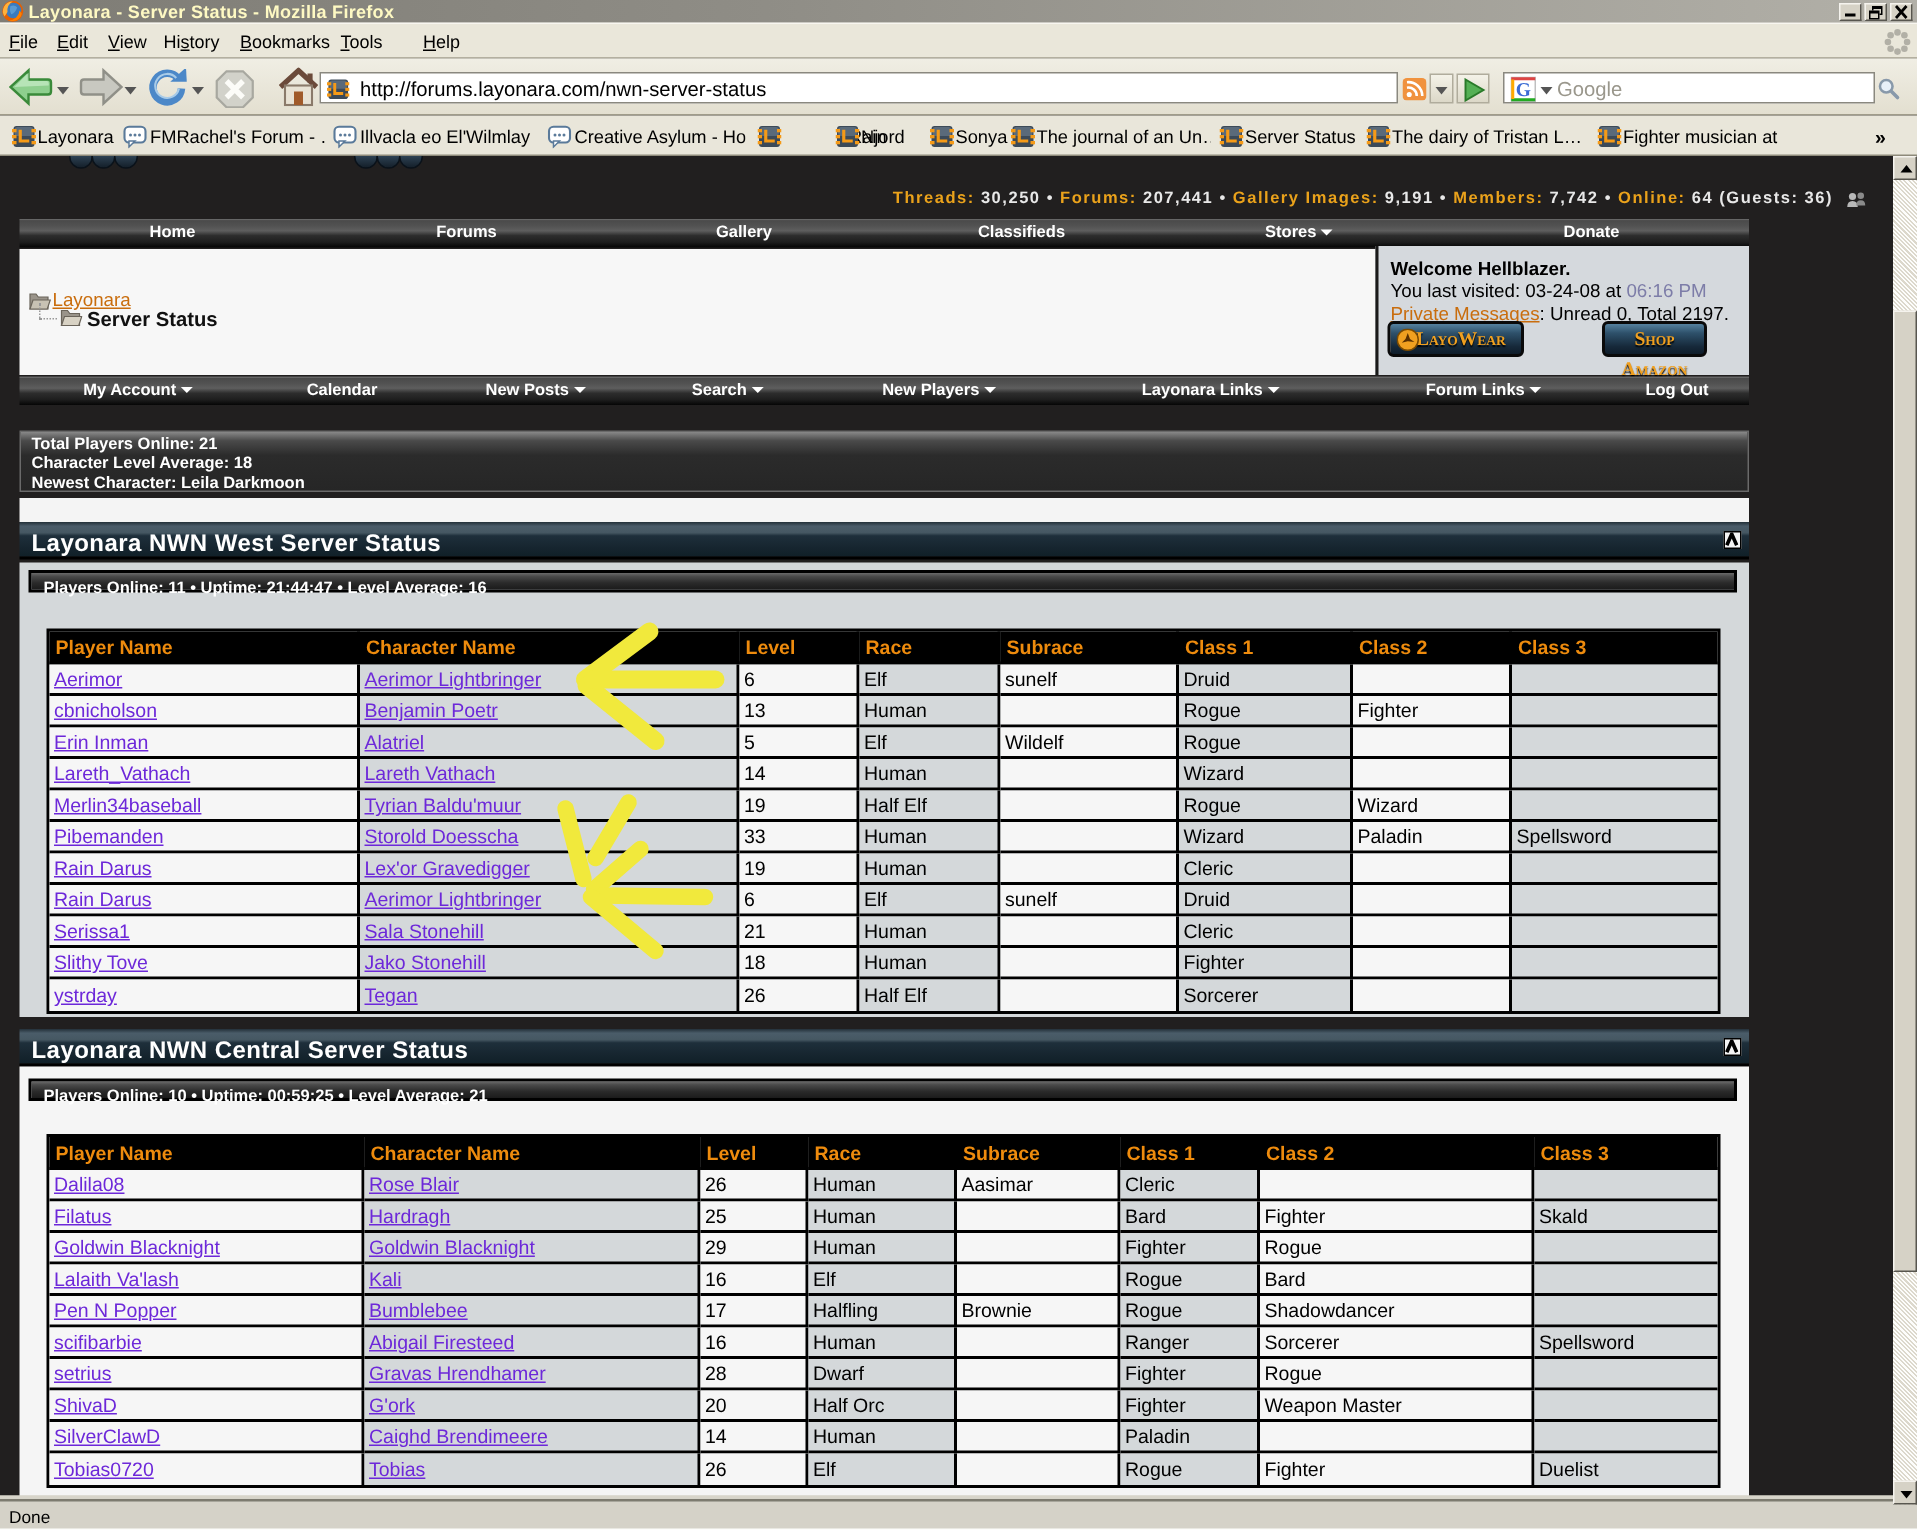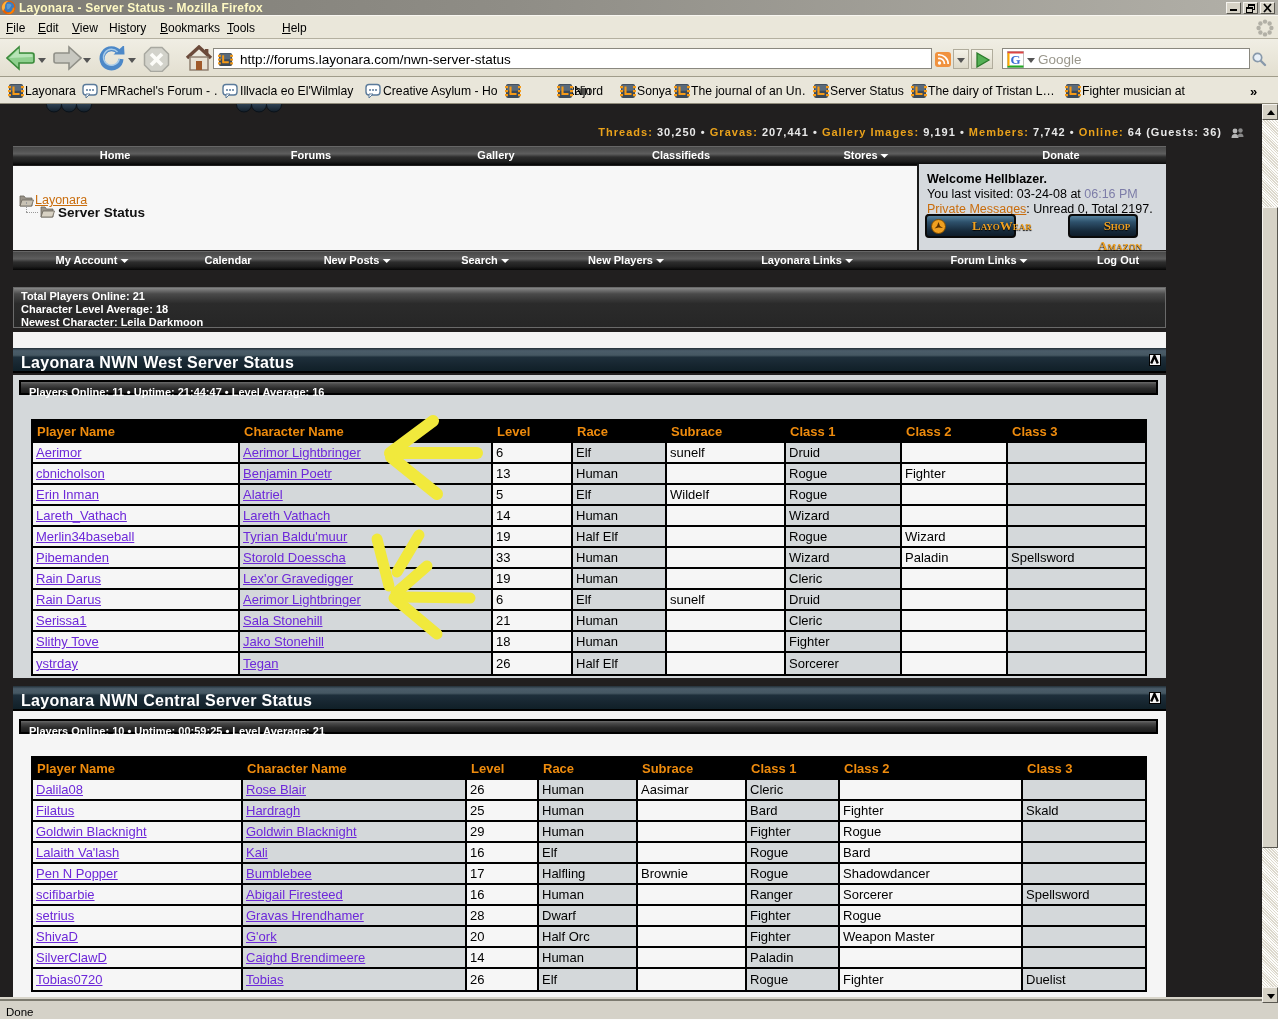--- a/index.html
+++ b/index.html
@@ -48,21 +48,21 @@
   background:linear-gradient(#4a4a4a 0%,#525252 20%,#5e5e5e 38%,#2d2d2d 56%,#1e1e1e 80%,#050505 100%);
   border-top:1px solid #666; }
 .navitem { position:absolute; top:3px; font-size:11px; font-weight:bold; color:#fff; white-space:nowrap; transform:translateX(-50%); }
 .caret { display:inline-block; width:0; height:0; border-left:4px solid transparent; border-right:4px solid transparent; border-top:4px solid #fff; vertical-align:1px; margin-left:3px; }
 
 #breadbox { left:13px; top:62px; width:904px; height:84px; background:#f7f7f7; }
 #welcbox { left:917px; top:60px; width:249px; height:86px; background:#d5d9dd; border-left:2px solid #1a1a1a; font-size:12.5px; color:#000; }
 .laybtn { height:24px; border:2px solid #0a0a0a; border-radius:4px;
   background:linear-gradient(#55819e 0%,#2e516b 30%,#16293a 75%,#0f1d2a 100%);
   font-family:"Liberation Serif", serif; font-size:13px; font-weight:bold; font-variant:small-caps;
-  color:#f0a020; line-height:20px; text-shadow:0 1px 1px #000;padding-left:28px; }
+  color:#f0a020; line-height:20px; text-shadow:0 1px 1px #000; }
 
 #statsbox { left:13px; top:183px; width:1153px; height:41px;
   background:linear-gradient(#888 0%,#4a4a4a 15%,#2b2b2b 40%,#262626 100%);
   border:1px solid #6a6a6a; }
 #statsbox div { margin-left:7px; font-size:11px; font-weight:bold; color:#fff; line-height:13.2px; }
 #statsbox div:first-child { margin-top:1.5px; }
 
 .whitestrip { left:13px; width:1153px; background:#f4f4f4; }
 .secheader { left:13px; width:1153px; height:25px;
   background:linear-gradient(180deg,#233039 0%,#4a5c69 12%,#465863 30%,#42545f 32%,#1e2f3b 40%,#16252f 75%,#102028 100%);
@@ -275,21 +275,21 @@
         <rect x="1" y="1.5" width="14" height="10.5" rx="3" fill="#fff" stroke="#5a7a9a" stroke-width="1.4"></rect>
         <path d="M4 11 L4 15 L8 11 Z" fill="#fff" stroke="#5a7a9a" stroke-width="1"></path>
         <circle cx="5" cy="7" r="1" fill="#5a7a9a"></circle>
           <circle cx="8" cy="7" r="1" fill="#5a7a9a"></circle>
           <circle cx="11" cy="7" r="1" fill="#5a7a9a"></circle>
       </g>
     </defs>
   </svg>
 
   <div id="viewport" class="abs">
-    <div id="statsline" class="abs"><b>Threads:</b> 30,250 • <b>Gravas:</b> 207,441 • <b>Gallery Images:</b> 9,191 • <b>Members:</b> 7,742 • <b>Online:</b> 64 (Guests: 36)</div>
+    <div id="statsline" class="abs"><b>Threads:</b> 30,250 • <b>Forums:</b> 207,441 • <b>Gallery Images:</b> 9,191 • <b>Members:</b> 7,742 • <b>Online:</b> 64 (Guests: 36)</div>
 
     <svg class="abs" style="left:46px; top:0;" width="46" height="10" viewBox="0 0 46 10">
       <defs>
           <linearGradient id="sg" x1="0" y1="0" x2="0" y2="1">
             <stop offset="0" stop-color="#5b7790"></stop>
             <stop offset="0.45" stop-color="#2e4254"></stop>
             <stop offset="1" stop-color="#131e28"></stop>
           </linearGradient>
         </defs>
       <g fill="url(#sg)" stroke="#0a121a" stroke-width="1">

